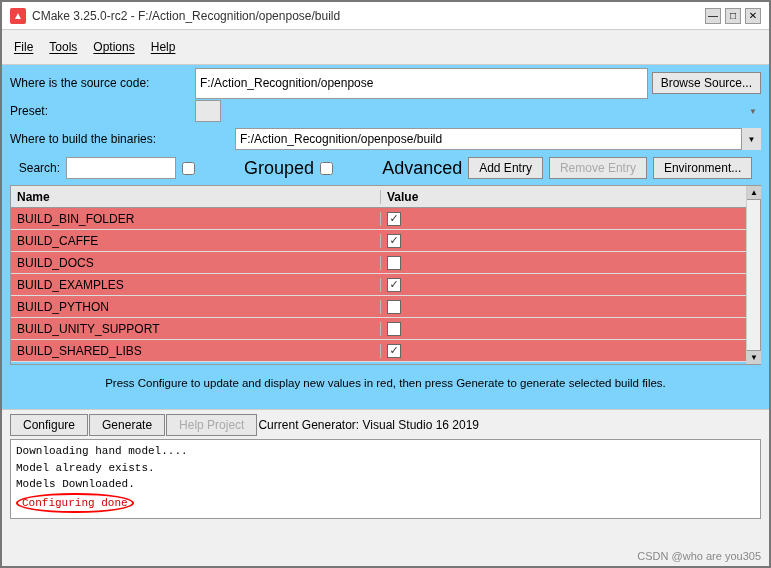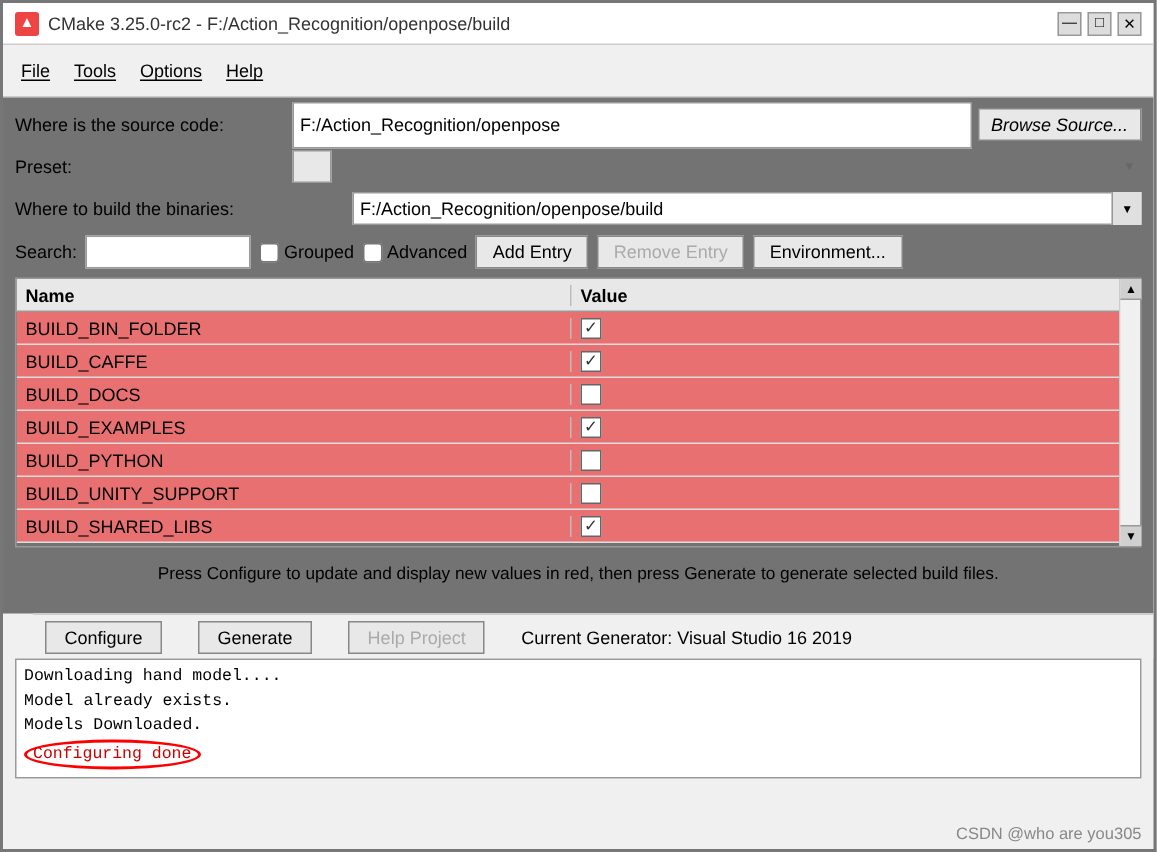--- a/index.html
+++ b/index.html
@@ -60,21 +60,21 @@
       cursor: pointer;
       font-size: 12px;
       color: #000;
       text-decoration: underline;
       text-underline-offset: 2px;
     }
 
     
     .main {
       padding: 6px 8px;
-      background: #737373;
+      background: #7dd3fc;
     }
 
     
     .form-row {
       display: flex;
       align-items: center;
       margin-bottom: 4px;
       height: 24px;
     }
     .form-label {
@@ -93,21 +93,20 @@
     }
     .browse-btn {
       margin-left: 4px;
       padding: 1px 8px;
       height: 22px;
       border: 1px solid #888;
       background: #e8e8e8;
       cursor: pointer;
       font-size: 12px;
       white-space: nowrap;
-      font-style: italic;
     }
 
     
     .preset-select {
       flex: 1;
       height: 22px;
       border: 1px solid #999;
       background: #e8e8e8;
       padding: 0 4px;
       font-size: 12px;
@@ -161,39 +160,40 @@
       font-size: 8px;
     }
 
     
     .toolbar-row {
       display: flex;
       align-items: center;
       margin-bottom: 4px;
       height: 26px;
       gap: 6px;
+      justify-content: center;
     }
     .search-label { font-size: 12px; }
     .search-input {
       width: 110px;
       height: 22px;
       border: 1px solid #999;
       background: white;
       padding: 0 4px;
       font-size: 12px;
     }
     .checkbox-group {
       display: flex;
       align-items: center;
       gap: 3px;
     }
     .checkbox-group input[type=checkbox] {
       width: 13px; height: 13px;
     }
-    .checkbox-label { font-size: 12px; }
+    .checkbox-label { font-size: 18px; margin-left: 46px; }
     .toolbar-btn {
       padding: 1px 10px;
       height: 22px;
       border: 1px solid #888;
       background: #e8e8e8;
       cursor: pointer;
       font-size: 12px;
     }
     .toolbar-btn.disabled {
       background: #e8e8e8;
@@ -268,25 +268,24 @@
       display: flex;
       align-items: center;
       justify-content: center;
     }
 
     
     .bottom-toolbar {
       display: flex;
       align-items: center;
       padding: 4px 8px;
-      gap: 24px;
+      gap: 1px;
       border-top: 1px solid #ccc;
       background: #f0f0f0;
       height: 30px;
-      margin-left: 20px;
     }
     .action-btn {
       padding: 2px 12px;
       height: 22px;
       border: 1px solid #888;
       background: #e8e8e8;
       cursor: pointer;
       font-size: 12px;
     }
     .action-btn.disabled {

